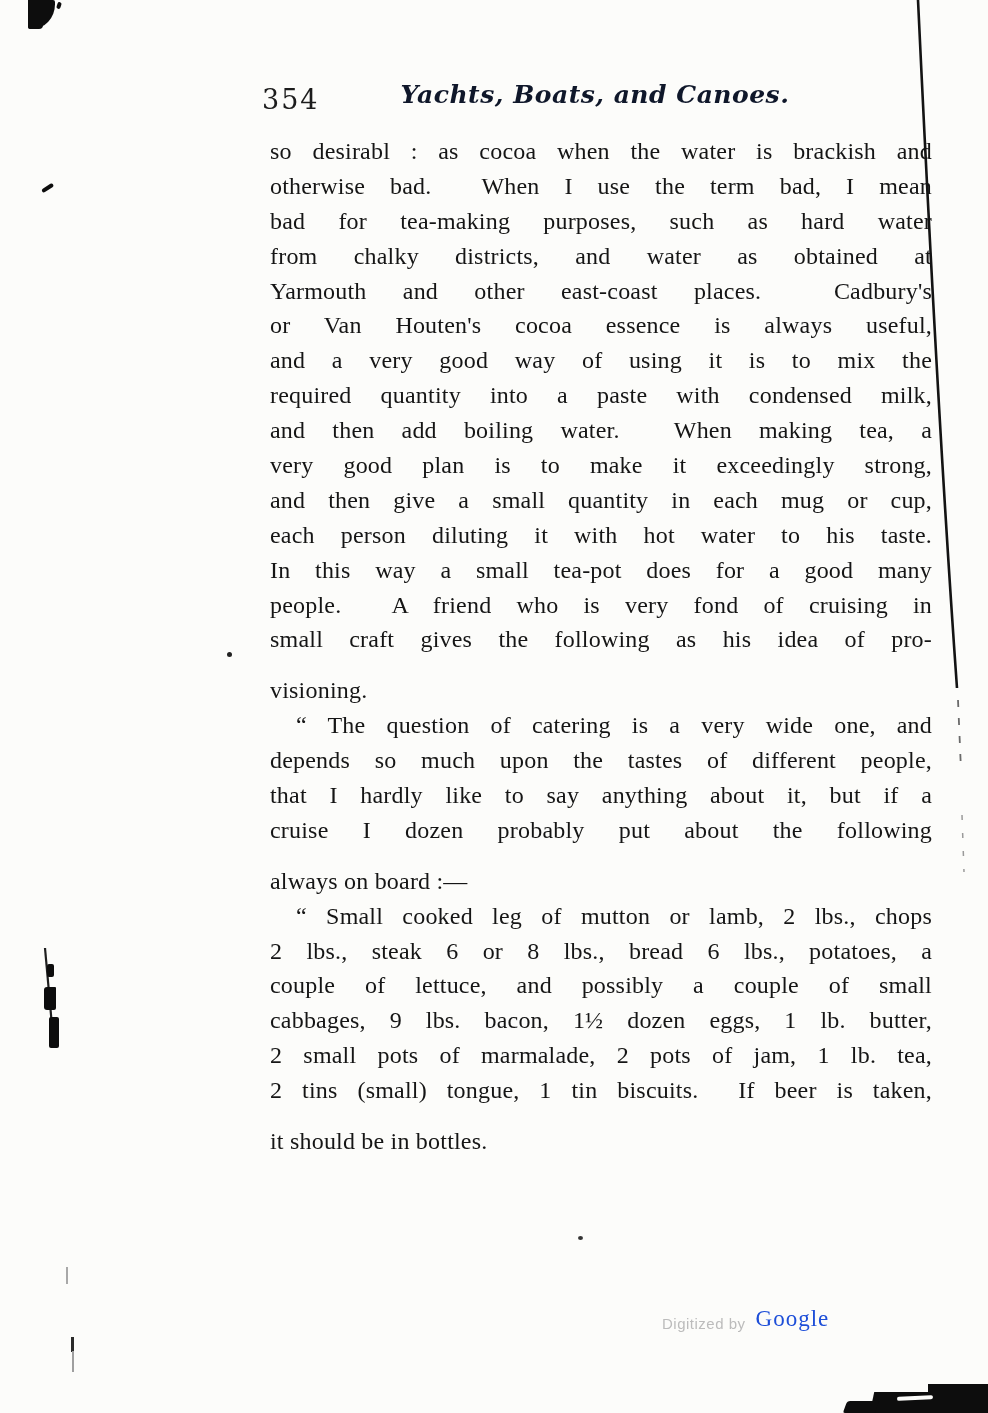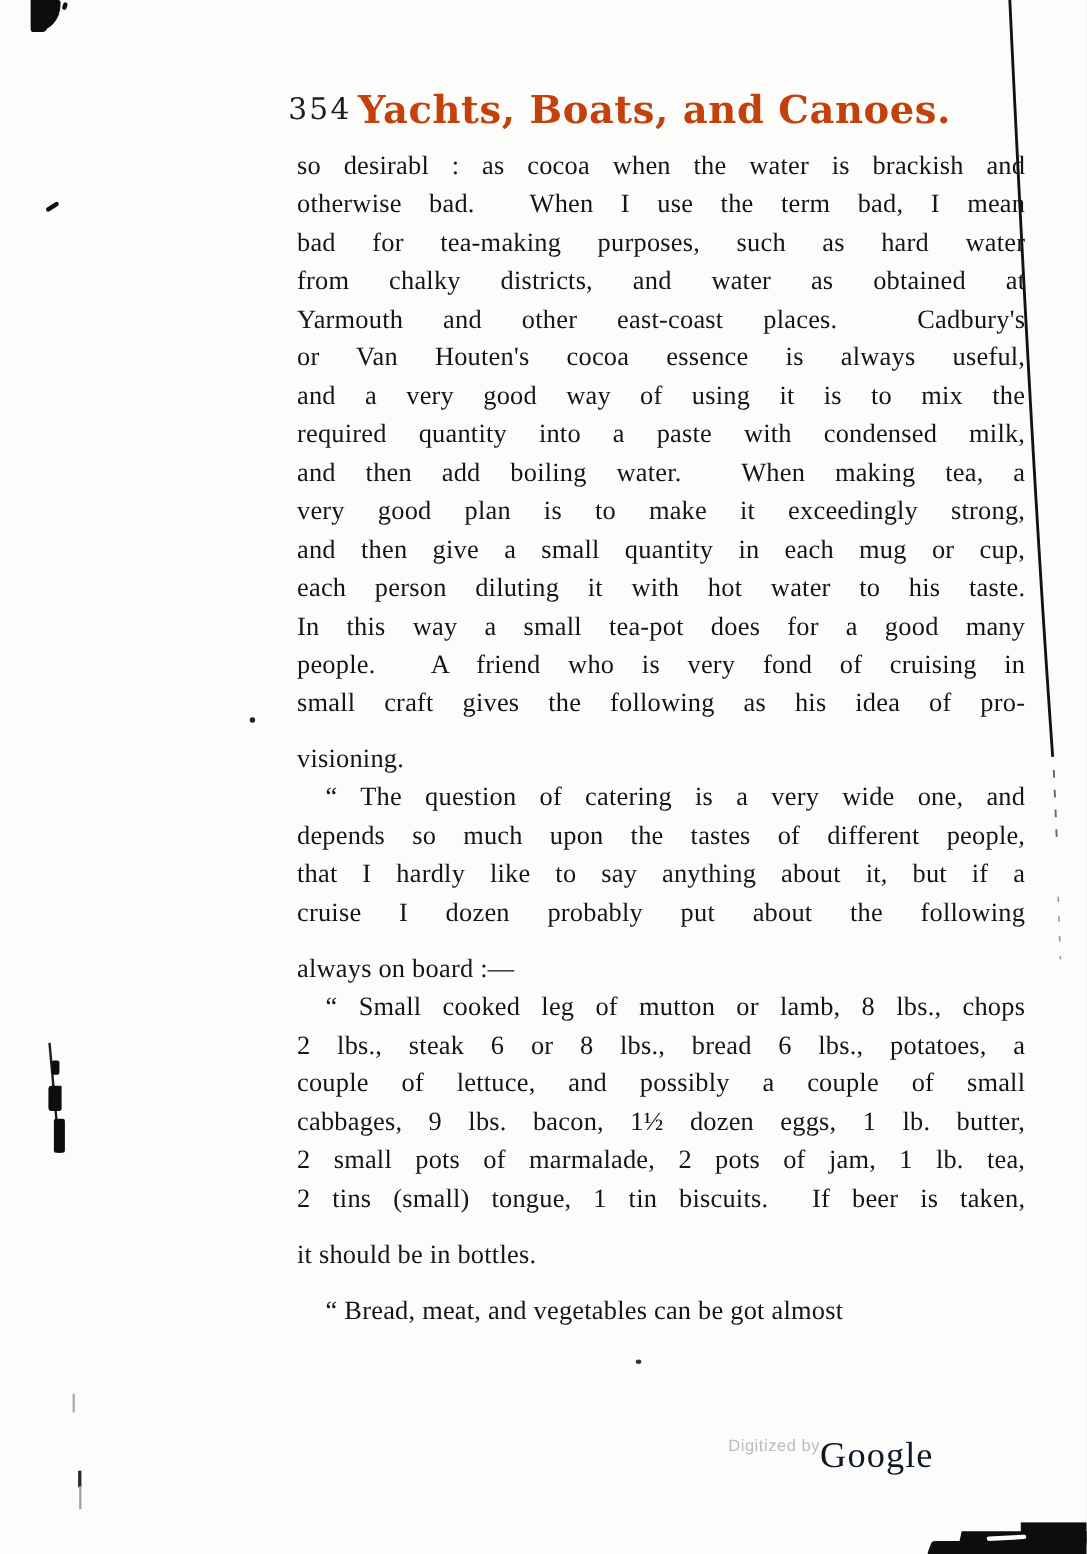--- a/index.html
+++ b/index.html
@@ -14,47 +14,47 @@
   
   .header{position:absolute;left:264px;top:80px;width:662px;height:36px;}
   .pageno{
     position:absolute;left:-2px;top:4px;
     font-family:"DejaVu Serif", serif;
     font-size:27px;letter-spacing:2px;color:#1c1c1c;
   }
   .title{
     display:block;text-align:center;
     font-family:"DejaVu Serif", serif;
-    font-weight:600;
-    font-size:35px;letter-spacing:.5px;color:#c2410c;
+    font-style:italic;font-weight:600;
+    font-size:25px;letter-spacing:.5px;color:#0f172a;
   }
   
   .bodytext{position:absolute;left:270px;top:134px;width:662px;}
   .line{
     height:34.9px;line-height:34.9px;
     font-size:24px;
     white-space:normal;overflow:hidden;
     text-align:justify;
     -moz-text-align-last:justify;text-align-last:justify;
     letter-spacing:.2px;
   }
   .line.indent{text-indent:26px;}
   .line.last{-moz-text-align-last:left;text-align-last:left;margin-top:16px;}
   
   .watermark{
     position:absolute;left:662px;top:1306px;
-    display:flex;align-items:flex-start;
+    display:flex;align-items:flex-end;gap:10px;
   }
   .wm-prefix{
     font-family:"Liberation Sans", sans-serif;
     font-size:15px;color:#bcbcbc;letter-spacing:.5px;
   }
   .wm-brand{
     font-family:"Liberation Serif", serif;
-    font-size:33px;color:#0f172a;letter-spacing:1px;
+    font-size:23px;color:#1d4ed8;letter-spacing:1px;
   }
   
   .artifact{position:absolute;background:#0d0d0d;}
   .blob-topleft{left:28px;top:0;width:27px;height:29px;border-radius:0 2px 85% 2px;}
   .blob-topleft-sq{left:28px;top:0;width:15px;height:29px;border-radius:0 0 4px 3px;}
   .speck-topleft{left:57px;top:2px;width:4px;height:7px;border-radius:2px;transform:rotate(18deg);}
   .edge-svg{position:absolute;left:0;top:0;pointer-events:none;}
   .slash-left{left:41px;top:186px;width:13px;height:3.5px;border-radius:2px;transform:rotate(-33deg);}
   .bind-blob1{left:47px;top:964px;width:7px;height:13px;border-radius:2px;}
   .bind-blob2{left:44px;top:987px;width:12px;height:23px;border-radius:3px 1px 2px 3px;}
@@ -94,28 +94,27 @@
     <div class="line">each person diluting it with hot water to his taste.</div>
     <div class="line">In this way a small tea-pot does for a good many</div>
     <div class="line">people. &nbsp;A friend who is very fond of cruising in</div>
     <div class="line">small craft gives the following as his idea of pro-</div>
     <div class="line last">visioning.</div>
     <div class="line indent">“ The question of catering is a very wide one, and</div>
     <div class="line">depends so much upon the tastes of different people,</div>
     <div class="line">that I hardly like to say anything about it, but if a</div>
     <div class="line">cruise I dozen probably put about the following</div>
     <div class="line last">always on board :—</div>
-    <div class="line indent">“ Small cooked leg of mutton or lamb, 8 lbs., chops</div>
+    <div class="line indent">“ Small cooked leg of mutton or lamb, 2 lbs., chops</div>
     <div class="line">2 lbs., steak 6 or 8 lbs., bread 6 lbs., potatoes, a</div>
     <div class="line">couple of lettuce, and possibly a couple of small</div>
     <div class="line">cabbages, 9 lbs. bacon, 1½ dozen eggs, 1 lb. butter,</div>
     <div class="line">2 small pots of marmalade, 2 pots of jam, 1 lb. tea,</div>
     <div class="line">2 tins (small) tongue, 1 tin biscuits. &nbsp;If beer is taken,</div>
     <div class="line last">it should be in bottles.</div>
-    <div class="line indent last">“ Bread, meat, and vegetables can be got almost</div>
   </div>
 
   <div class="watermark">
     <span class="wm-prefix">Digitized by</span>
     <span class="wm-brand">Google</span>
   </div>
 
   <div class="artifact blob-topleft"></div>
   <div class="artifact blob-topleft-sq"></div>
   <div class="artifact speck-topleft"></div>

